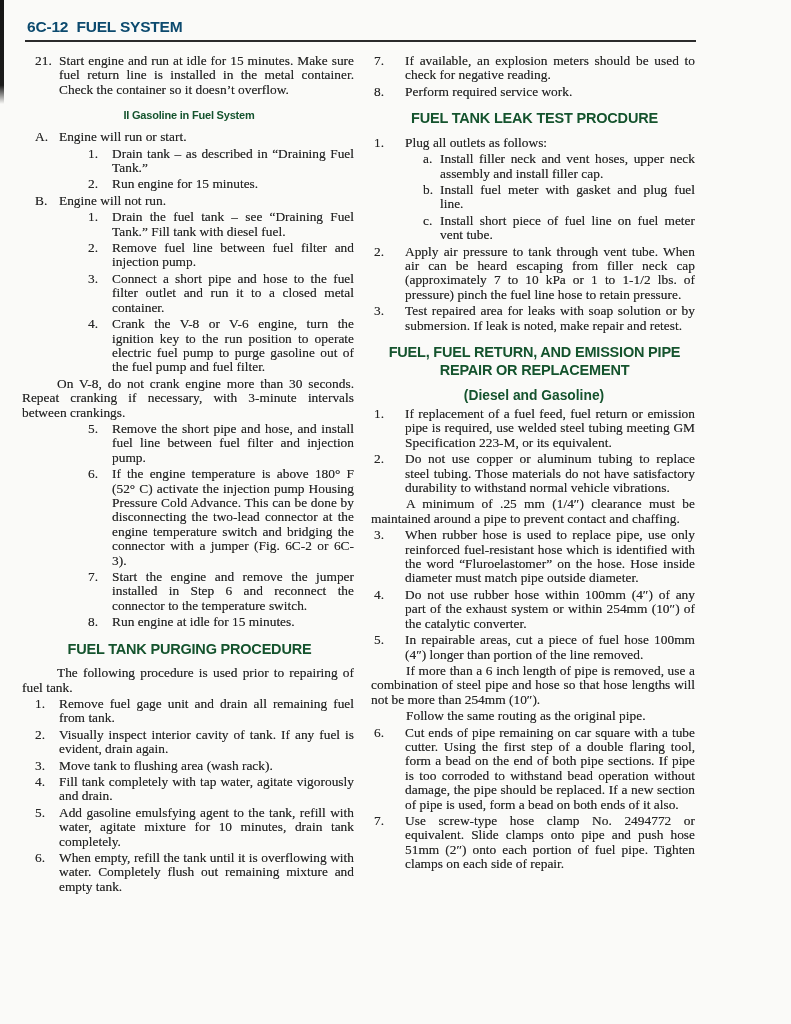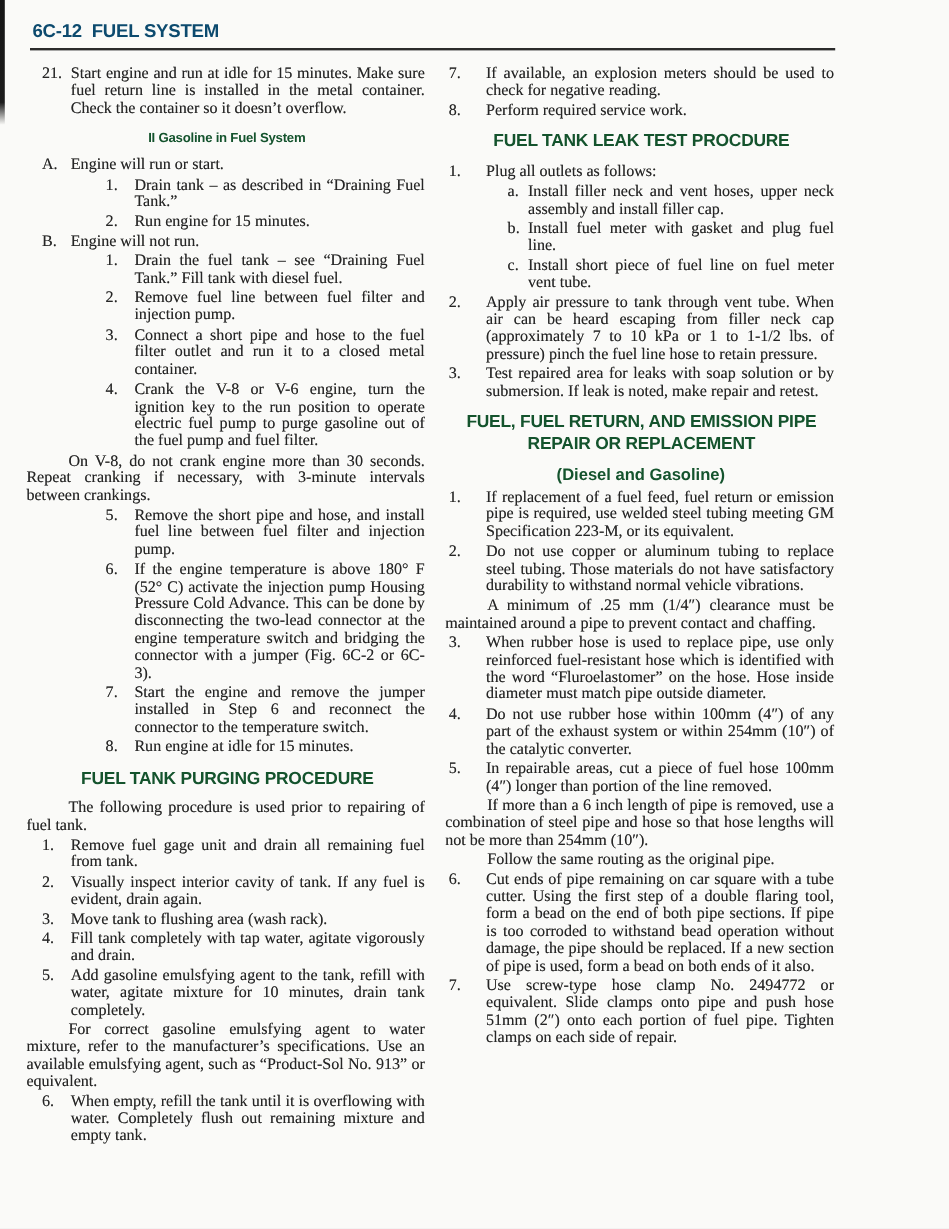--- a/index.html
+++ b/index.html
@@ -84,21 +84,20 @@
       <div class="item inner"><span class="marker">6.</span><span>If the engine temperature is above 180° F (52° C) activate the injection pump Housing Pressure Cold Advance. This can be done by disconnecting the two-lead connector at the engine temperature switch and bridging the connector with a jumper (Fig. 6C-2 or 6C-3).</span></div>
       <div class="item inner"><span class="marker">7.</span><span>Start the engine and remove the jumper installed in Step 6 and reconnect the connector to the temperature switch.</span></div>
       <div class="item inner"><span class="marker">8.</span><span>Run engine at idle for 15 minutes.</span></div>
       <div class="heading">FUEL TANK PURGING PROCEDURE</div>
       <div class="para">The following procedure is used prior to repairing of fuel tank.</div>
       <div class="item outer"><span class="marker">1.</span><span>Remove fuel gage unit and drain all remaining fuel from tank.</span></div>
       <div class="item outer"><span class="marker">2.</span><span>Visually inspect interior cavity of tank. If any fuel is evident, drain again.</span></div>
       <div class="item outer"><span class="marker">3.</span><span>Move tank to flushing area (wash rack).</span></div>
       <div class="item outer"><span class="marker">4.</span><span>Fill tank completely with tap water, agitate vigorously and drain.</span></div>
       <div class="item outer"><span class="marker">5.</span><span>Add gasoline emulsfying agent to the tank, refill with water, agitate mixture for 10 minutes, drain tank completely.</span></div>
-      <div class="para">For correct gasoline emulsfying agent to water mixture, refer to the manufacturer’s specifications. Use an available emulsfying agent, such as “Product-Sol No. 913” or equivalent.</div>
       <div class="item outer"><span class="marker">6.</span><span>When empty, refill the tank until it is overflowing with water. Completely flush out remaining mixture and empty tank.</span></div>
     </div>
   <div class="col col-right" id="col-right">
       <div class="item outer"><span class="marker">7.</span><span>If available, an explosion meters should be used to check for negative reading.</span></div>
       <div class="item outer"><span class="marker">8.</span><span>Perform required service work.</span></div>
       <div class="heading">FUEL TANK LEAK TEST PROCDURE</div>
       <div class="item outer"><span class="marker">1.</span><span>Plug all outlets as follows:</span></div>
       <div class="item inner"><span class="marker">a.</span><span>Install filler neck and vent hoses, upper neck assembly and install filler cap.</span></div>
       <div class="item inner"><span class="marker">b.</span><span>Install fuel meter with gasket and plug fuel line.</span></div>
       <div class="item inner"><span class="marker">c.</span><span>Install short piece of fuel line on fuel meter vent tube.</span></div>

